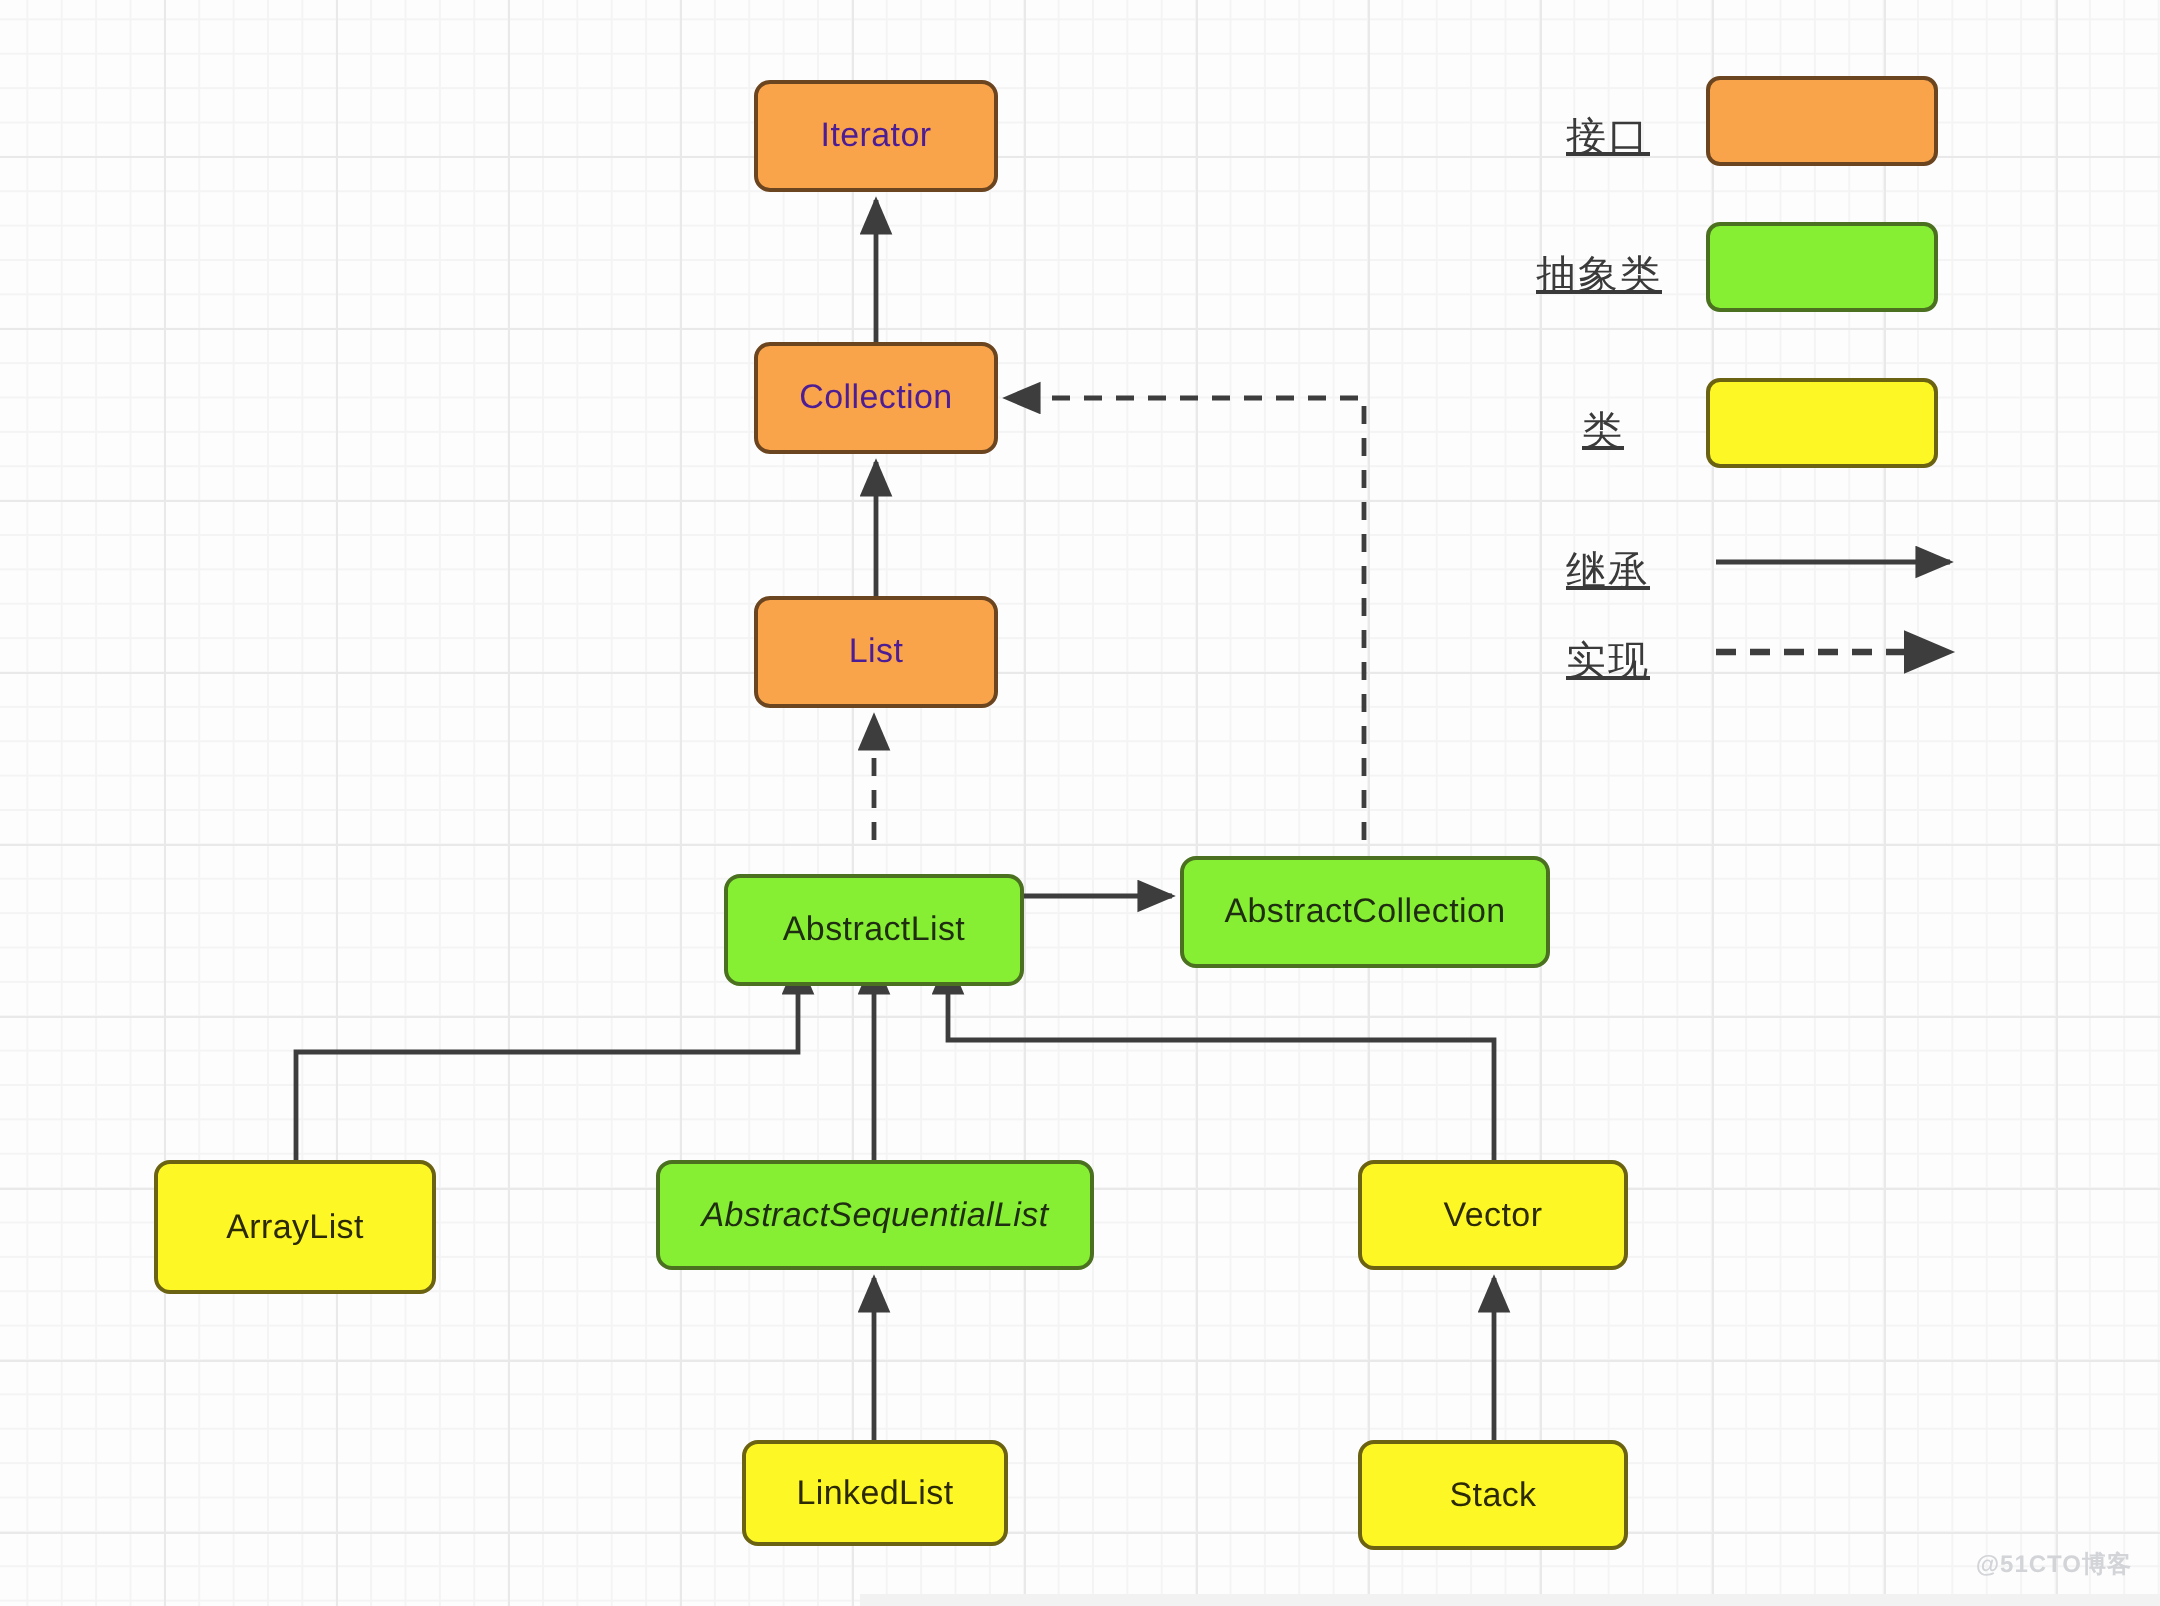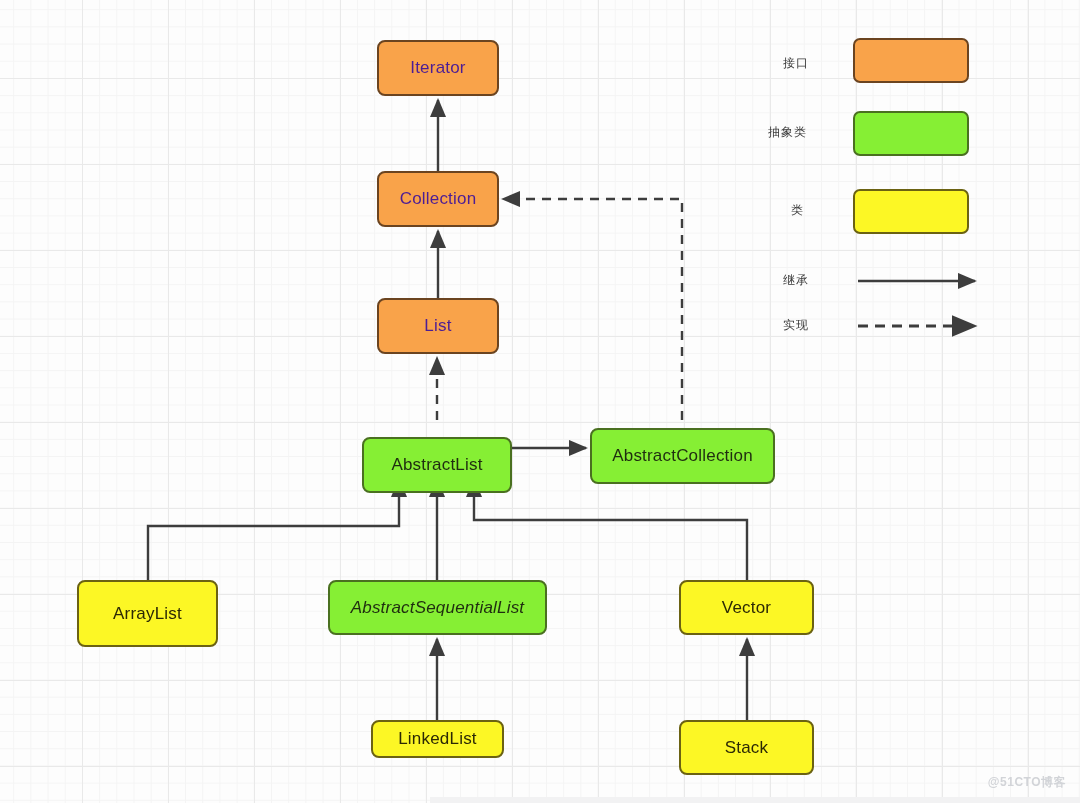--- a/index.html
+++ b/index.html
@@ -69,25 +69,26 @@
   .legend-swatch {
     position: absolute;
     box-sizing: border-box;
     border-radius: 7px;
     border-width: 2px;
     border-style: solid;
     z-index: 3;
   }
   .legend-label {
     position: absolute;
-    font-size: 12px;
+    font-size: 20px;
     color: #3a3a3a;
     letter-spacing: 1px;
     white-space: nowrap;
     z-index: 3;
+    text-decoration: underline;
   }
   .watermark {
     position: absolute;
     right: 14px;
     bottom: 12px;
     font-size: 12px;
     color: #d2d4d8;
     letter-spacing: .5px;
     z-index: 4;
     font-weight: bold;
@@ -149,21 +150,21 @@
       </div>
       <div class="node node-class" style="left: 77px; top: 580px; width: 141px; height: 67px;">
         <span>ArrayList</span>
       </div>
       <div class="node node-abstract" style="left: 328px; top: 580px; width: 219px; height: 55px; font-style: italic;">
         <span>AbstractSequentialList</span>
       </div>
       <div class="node node-class" style="left: 679px; top: 580px; width: 135px; height: 55px;">
         <span>Vector</span>
       </div>
-      <div class="node node-class" style="left: 371px; top: 720px; width: 133px; height: 38px;">
+      <div class="node node-class" style="left: 371px; top: 720px; width: 133px; height: 53px;">
         <span>LinkedList</span>
       </div>
       <div class="node node-class" style="left: 679px; top: 720px; width: 135px; height: 55px;">
         <span>Stack</span>
       </div>
     </div>
   <div id="legend-layer">
       <div class="legend-swatch node-iface" style="left: 853px; top: 38px; width: 116px; height: 45px;"></div>
       <div class="legend-label" style="left: 783px; top: 55px;">接口</div>
       <div class="legend-swatch node-abstract" style="left: 853px; top: 111px; width: 116px; height: 45px;"></div>

